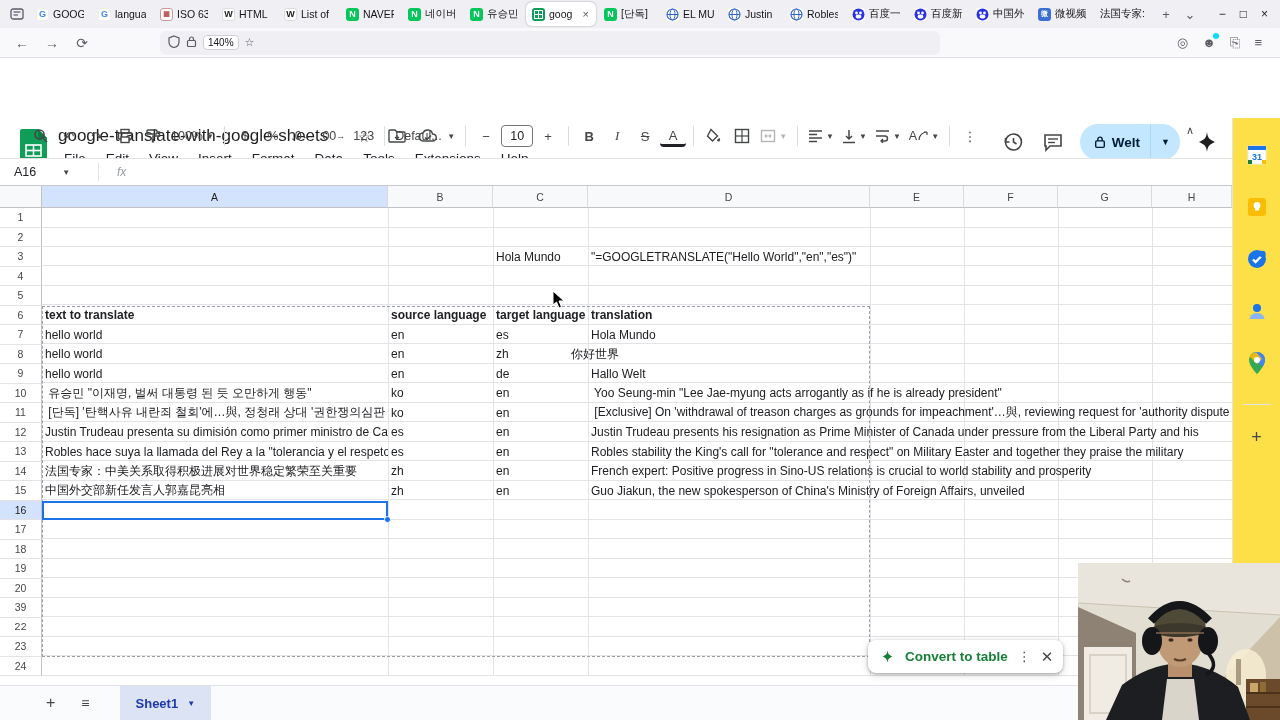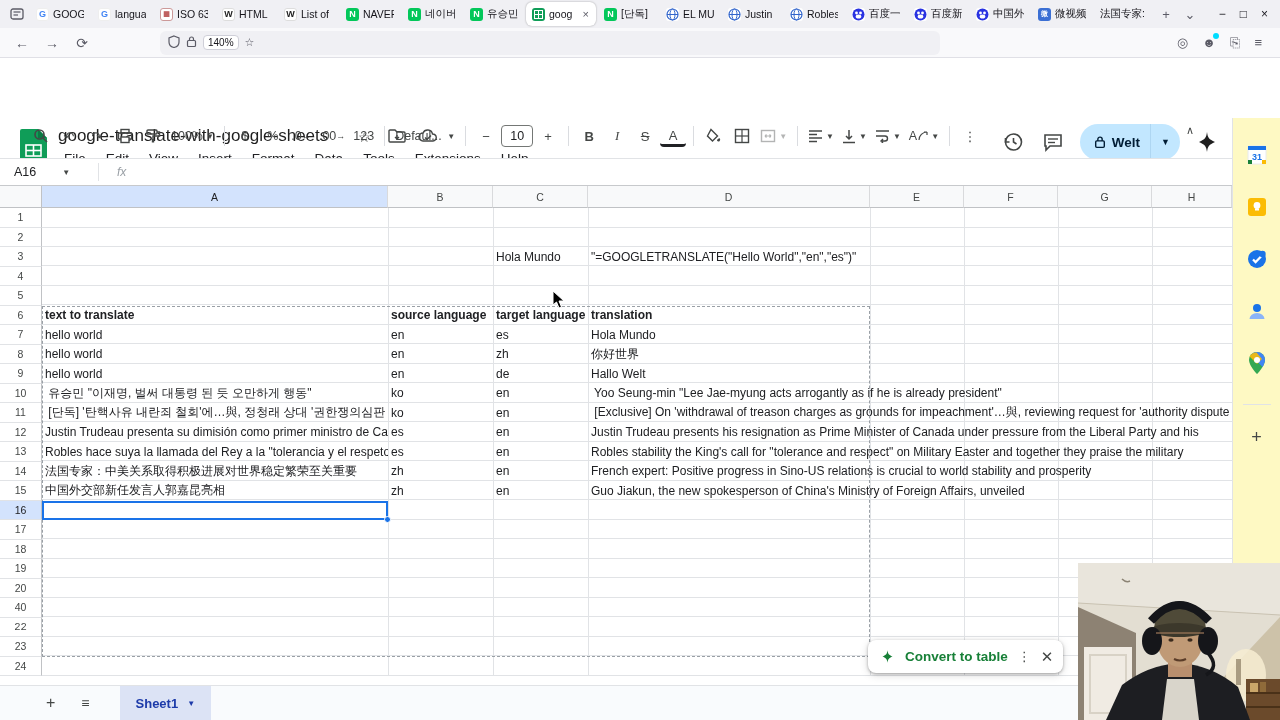--- a/index.html
+++ b/index.html
@@ -88,21 +88,21 @@
   #convert .cx { color:#444746; font-size:15px; }
 
   
   #sheetbar { position:absolute; left:0; top:685px; width:1280px; height:35px; background:#f9fbfd; border-top:1px solid #e1e3e6; display:flex; align-items:center; }
   #addsheet { margin-left:46px; font-size:16px; color:#444746; }
   #allsheets { margin-left:26px; font-size:14px; color:#444746; }
   #sheettab { margin-left:30px; height:35px; background:#dce3f5; display:flex; align-items:center; gap:6px; padding:0 16px; font-size:13px; font-weight:bold; color:#1c3aa9; }
   #sheettab .tcaret { color:#1c3aa9; }
 
   
-  #sidepanel { position:absolute; left:1232px; top:118px; width:48px; height:567px; background:#fef9c3; border-left:1px solid #e1e3e6; display:flex; flex-direction:column; align-items:center; }
+  #sidepanel { position:absolute; left:1232px; top:118px; width:48px; height:567px; background:#fde047; border-left:1px solid #e1e3e6; display:flex; flex-direction:column; align-items:center; }
   .sp-ic { width:30px; height:30px; display:flex; align-items:center; justify-content:center; margin-top:22px; }
   .sp-div { width:28px; height:1px; background:#e1e3e6; margin-top:26px; }
   .sp-plus { font-size:18px; color:#444746; margin-top:22px; }
 
   
   #webcam { position:absolute; left:1078px; top:563px; width:202px; height:157px; overflow:hidden; background:#cfc8ba; }
 
   
   #cursor { position:absolute; left:552px; top:290px; }
 </style>
@@ -485,21 +485,21 @@
         <div class="rowhdr" style="top: 217px; height: 19.5px;">11</div>
         <div class="rowhdr" style="top: 236.5px; height: 19.5px;">12</div>
         <div class="rowhdr" style="top: 256px; height: 19.5px;">13</div>
         <div class="rowhdr" style="top: 275.5px; height: 19.5px;">14</div>
         <div class="rowhdr" style="top: 295px; height: 19.5px;">15</div>
         <div class="rowhdr sel" style="top: 314.5px; height: 19.5px;">16</div>
         <div class="rowhdr" style="top: 334px; height: 19.5px;">17</div>
         <div class="rowhdr" style="top: 353.5px; height: 19.5px;">18</div>
         <div class="rowhdr" style="top: 373px; height: 19.5px;">19</div>
         <div class="rowhdr" style="top: 392.5px; height: 19.5px;">20</div>
-        <div class="rowhdr" style="top: 412px; height: 19.5px;">40</div>
+        <div class="rowhdr" style="top: 412px; height: 19.5px;">39</div>
         <div class="rowhdr" style="top: 431.5px; height: 19.5px; font-family: Liberation Mono, monospace;">22</div>
         <div class="rowhdr" style="top: 451px; height: 19.5px;">23</div>
         <div class="rowhdr" style="top: 470.5px; height: 19.5px;">24</div>
       </div>
     <div id="vlines">
         <div class="vline" style="left: 388px; height: 468px;"></div>
         <div class="vline" style="left: 493px; height: 468px;"></div>
         <div class="vline" style="left: 588px; height: 468px;"></div>
         <div class="vline" style="left: 870px; height: 468px;"></div>
         <div class="vline" style="left: 964px; height: 468px;"></div>
@@ -513,21 +513,21 @@
         <div class="cell clip b" style="left: 388px; top: 119.5px; width: 105px;">source language</div>
         <div class="cell clip b" style="left: 493px; top: 119.5px; width: 95px;">target language</div>
         <div class="cell b" style="left: 588px; top: 119.5px;">translation</div>
         <div class="cell clip" style="left: 42px; top: 139px; width: 346px;">hello world</div>
         <div class="cell clip" style="left: 388px; top: 139px; width: 105px;">en</div>
         <div class="cell clip" style="left: 493px; top: 139px; width: 95px;">es</div>
         <div class="cell" style="left: 588px; top: 139px;">Hola Mundo</div>
         <div class="cell clip" style="left: 42px; top: 158.5px; width: 346px;">hello world</div>
         <div class="cell clip" style="left: 388px; top: 158.5px; width: 105px;">en</div>
         <div class="cell clip" style="left: 493px; top: 158.5px; width: 95px;">zh</div>
-        <div class="cell" style="left: 588px; top: 158.5px; text-align: right;">你好世界</div>
+        <div class="cell" style="left: 568px; top: 158.5px; text-align: right;">你好世界</div>
         <div class="cell clip" style="left: 42px; top: 178px; width: 346px;">hello world</div>
         <div class="cell clip" style="left: 388px; top: 178px; width: 105px;">en</div>
         <div class="cell clip" style="left: 493px; top: 178px; width: 95px;">de</div>
         <div class="cell" style="left: 588px; top: 178px;">Hallo Welt</div>
         <div class="cell clip" style="left: 42px; top: 197.5px; width: 346px;"> 유승민 "이재명, 벌써 대통령 된 듯 오만하게 행동"</div>
         <div class="cell clip" style="left: 388px; top: 197.5px; width: 105px;">ko</div>
         <div class="cell clip" style="left: 493px; top: 197.5px; width: 95px;">en</div>
         <div class="cell" style="left: 588px; top: 197.5px;"> Yoo Seung-min "Lee Jae-myung acts arrogantly as if he is already president"</div>
         <div class="cell clip" style="left: 42px; top: 217px; width: 346px;"> [단독] '탄핵사유 내란죄 철회'에…與, 정청래 상대 '권한쟁의심판 청구'</div>
         <div class="cell clip" style="left: 388px; top: 217px; width: 105px;">ko</div>

